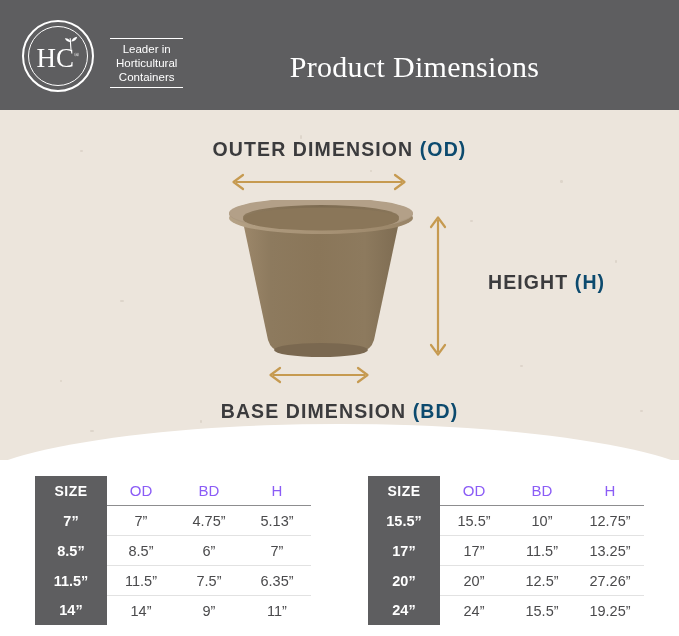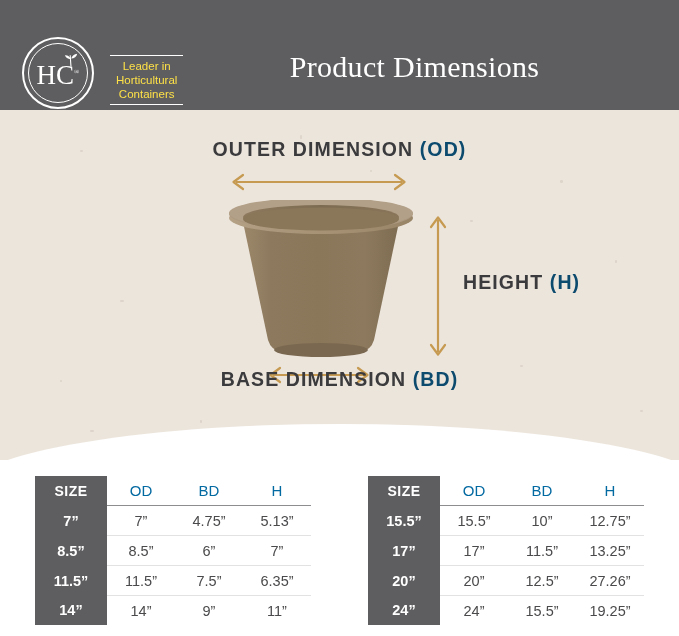--- a/index.html
+++ b/index.html
@@ -9,21 +9,21 @@
   }
   .page{position:relative;width:679px;height:636px;background:#ffffff;overflow:hidden;}
 
   
   .header{
     position:absolute;left:0;top:0;width:679px;height:110px;
     background:#5e5e60;
     z-index:5;
   }
   .logo-wrap{
-    position:absolute;left:22px;top:37px;
+    position:absolute;left:22px;top:20px;
     display:flex;align-items:center;
   }
   .logo-circle{
     width:72px;height:72px;border-radius:50%;
     border:2px solid #ffffff;
     position:relative;
     display:flex;align-items:center;justify-content:center;
     box-sizing:border-box;
   }
   .logo-inner-ring{
@@ -38,21 +38,21 @@
     font-size:27px;color:#ffffff;letter-spacing:0px;
     line-height:1;font-weight:400;
     margin-top:5px;
   }
   .logo-hc .reg{font-size:7px;vertical-align:super;}
   .logo-leaf{
     position:absolute;left:37px;top:14px;width:20px;height:14px;
   }
   .logo-text-block{
     margin-left:14px;
-    color:#fde047;
+    color:#ffffff;
     text-align:center;
     padding:0 2px;
     margin-top:14px;
   }
   .logo-rule{
     height:1px;background:#ffffff;width:100%;
   }
   .logo-words{
     font-family:"Liberation Sans", sans-serif;
     font-size:11.5px;line-height:14px;font-weight:400;
@@ -80,25 +80,25 @@
   }
   .speck{position:absolute;background:#cfc6ba;border-radius:40%;opacity:.5;}
 
   
   .od-label{
     position:absolute;left:0;top:138px;width:679px;text-align:center;
     font-size:19.5px;font-weight:700;letter-spacing:1.1px;color:#3b3b3d;
   }
   .od-label .accent,.bd-label .accent,.h-label .accent{color:#0c4a6e;}
   .bd-label{
-    position:absolute;left:0;top:368px;width:679px;text-align:center;
+    position:absolute;left:0;top:400px;width:679px;text-align:center;
     font-size:19.5px;font-weight:700;letter-spacing:1.1px;color:#3b3b3d;
   }
   .h-label{
-    position:absolute;left:463px;top:271px;
+    position:absolute;left:488px;top:271px;
     font-size:19.5px;font-weight:700;letter-spacing:1.1px;color:#3b3b3d;
   }
   .arrow-od{position:absolute;left:228px;top:173px;width:182px;height:18px;}
   .arrow-bd{position:absolute;left:265px;top:366px;width:108px;height:18px;}
   .arrow-h{position:absolute;left:429px;top:213px;width:18px;height:146px;}
 
   .pot{position:absolute;left:225px;top:200px;width:192px;height:160px;}
 
   
   .tables{
@@ -112,21 +112,21 @@
   }
   table.spec th,table.spec td{
     font-size:14.5px;color:#4a4a4c;font-weight:400;
     text-align:center;padding:0;height:29px;vertical-align:middle;
   }
   table.spec th.size-h,table.spec td.size-c{
     background:#5e5e60;color:#ffffff;font-weight:700;width:72px;
   }
   table.spec th.size-h{font-size:14px;letter-spacing:0.5px;}
   table.spec td.size-c{font-size:14.5px;}
-  table.spec th.col-h{font-size:15px;color:#0369a1;font-weight:400;}
+  table.spec th.col-h{font-size:15px;color:#8b5cf6;font-weight:400;}
   table.spec thead tr th.col-h{border-bottom:1.5px solid #8d8d8f;}
   table.spec tbody td.val{
     border-bottom:1px solid #e2e2e2;
   }
   table.spec tbody tr:last-child td.val{border-bottom:none;}
 </style>
 </head>
 <body>
 
 <div class="page">

